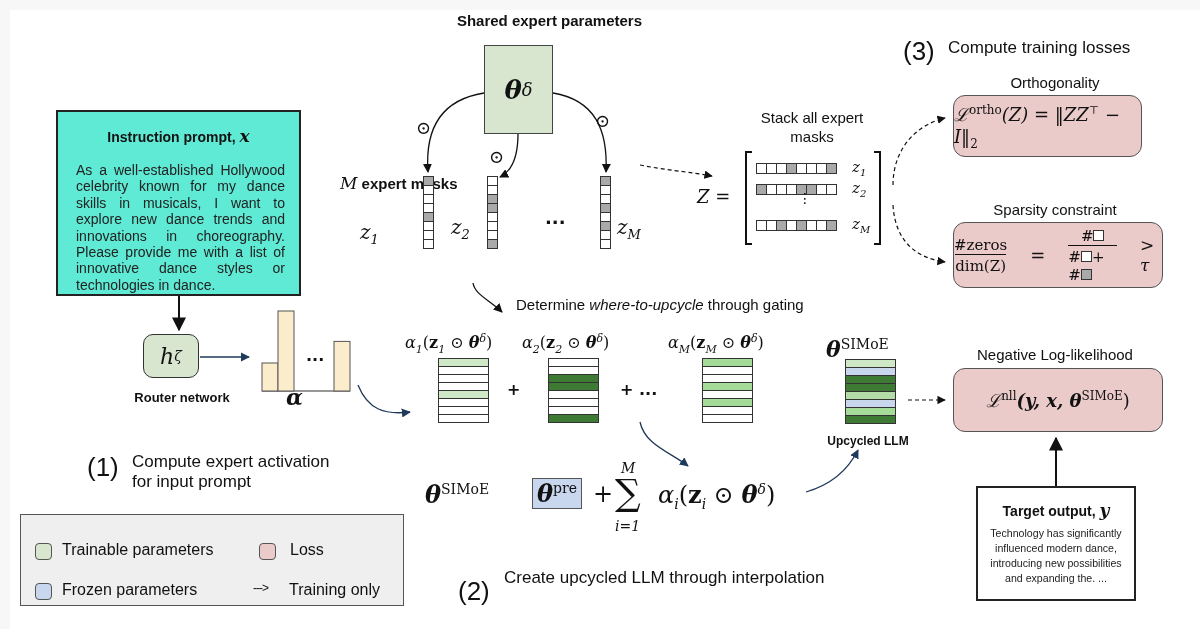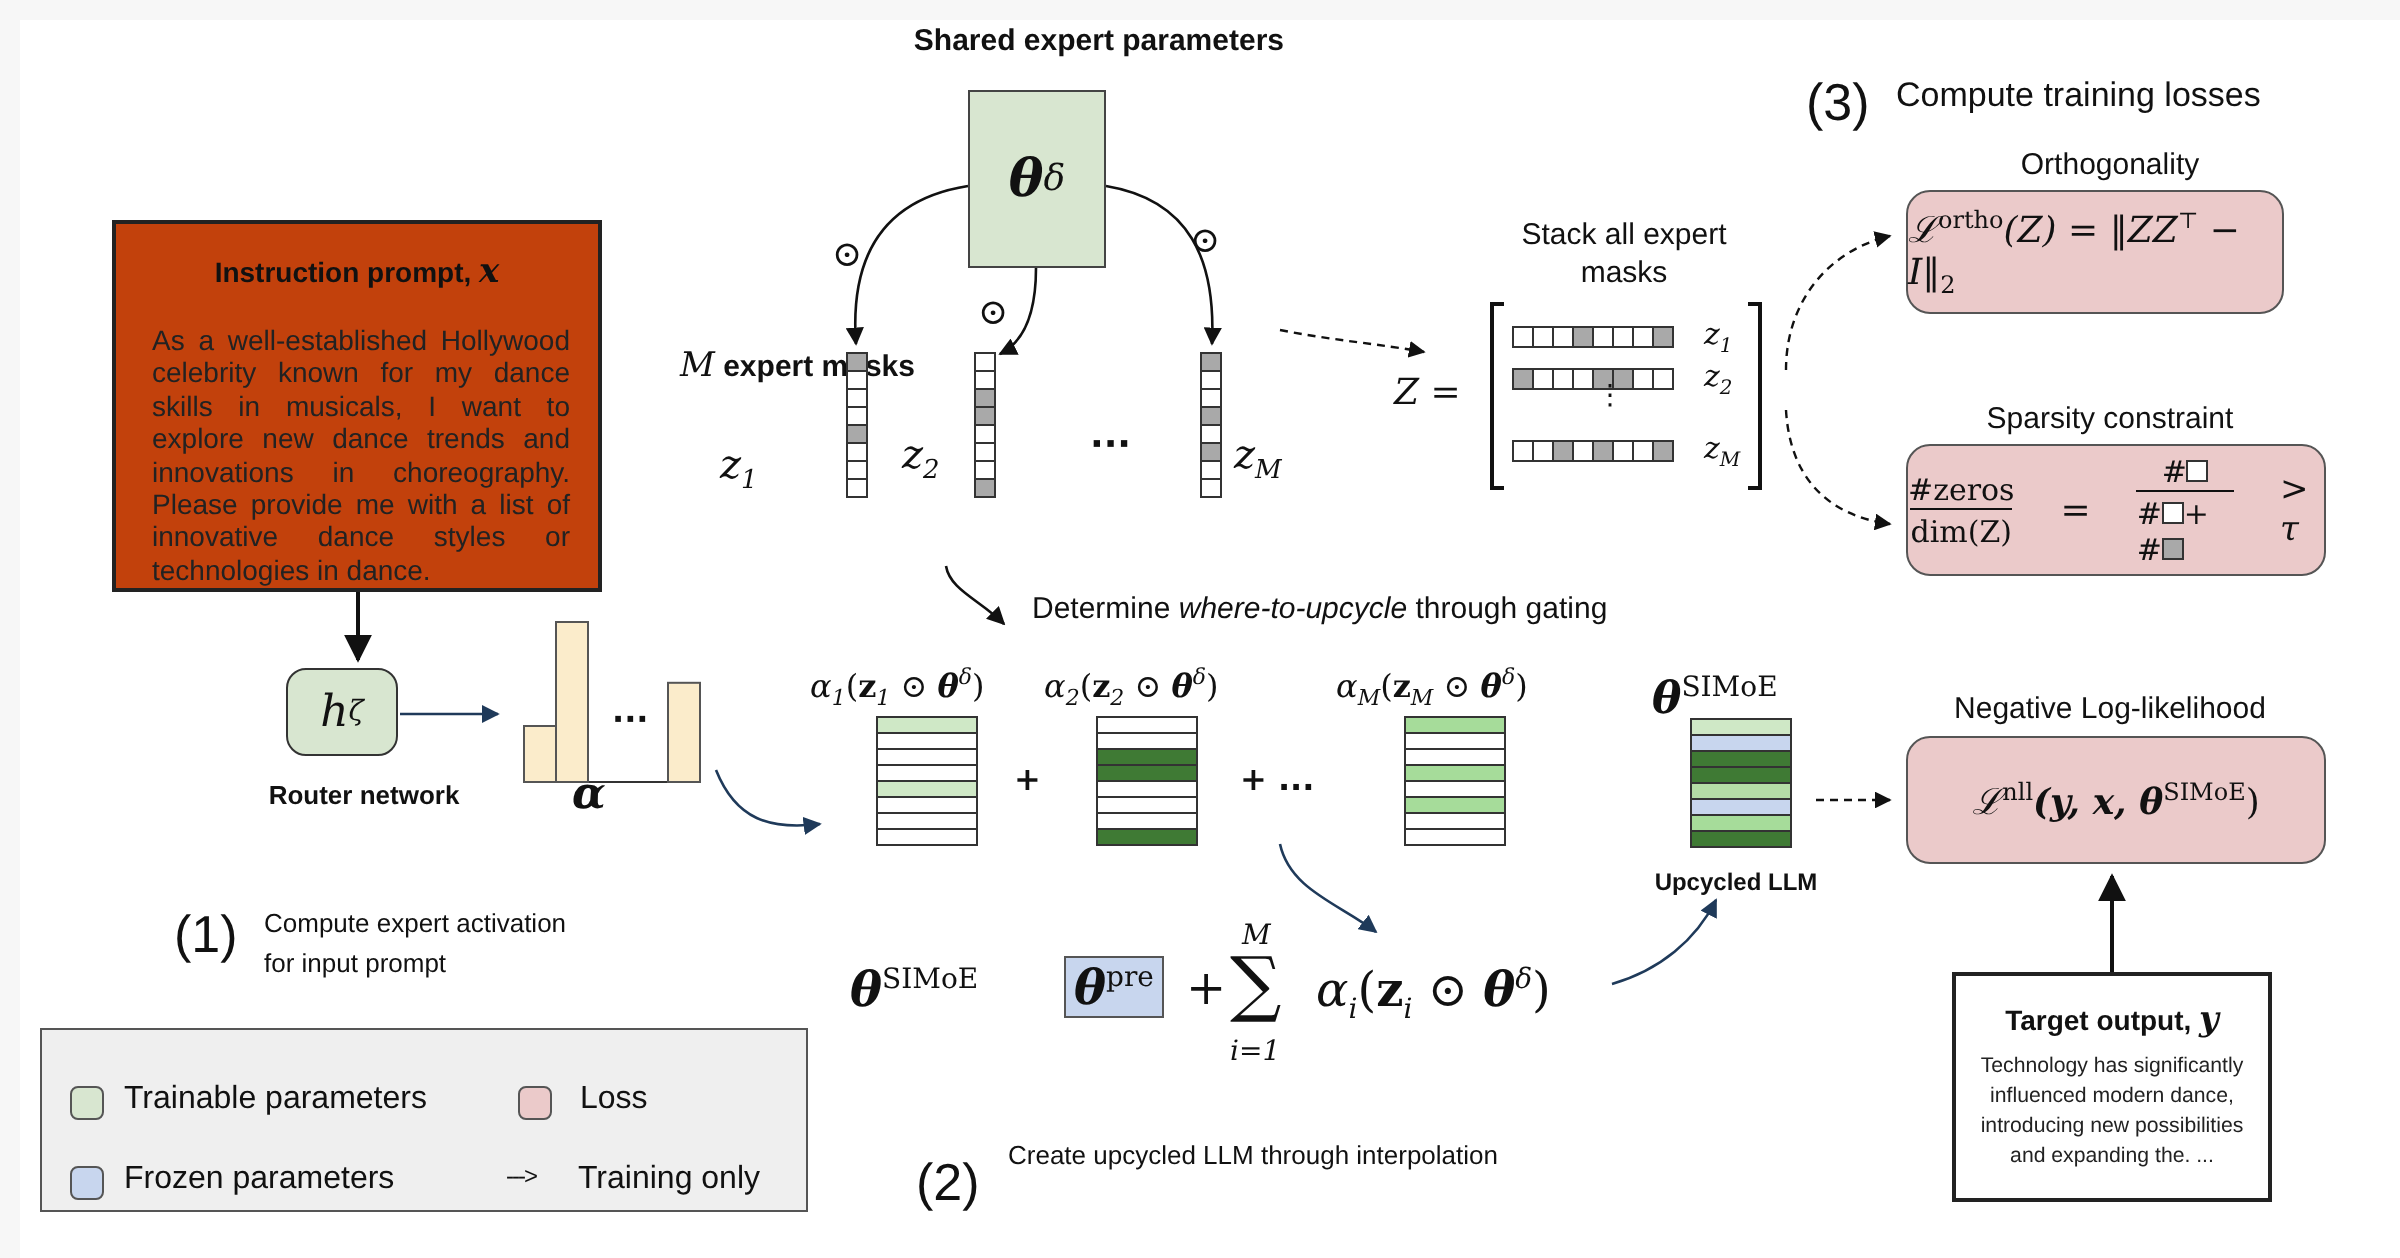--- a/index.html
+++ b/index.html
@@ -5,21 +5,21 @@
   html, body { margin:0; padding:0; }
   body { width:1200px; height:629px; background:#f7f7f7; position:relative; overflow:hidden;
          font-family:"DejaVu Sans", sans-serif; color:#111; }
   #canvas { position:absolute; left:10px; top:10px; width:1190px; height:619px; background:#ffffff; }
   .abs { position:absolute; }
   .serif { font-family:"DejaVu Serif", "Liberation Serif", serif; }
   .bold { font-weight:bold; }
   .it { font-style:italic; }
 
   
-  #prompt-box { left:56px; top:110px; width:245px; height:186px; border:2px solid #222; background:#c2410c; box-sizing:border-box; }
+  #prompt-box { left:56px; top:110px; width:245px; height:186px; border:2px solid #222; background:#5eead4; box-sizing:border-box; }
   #prompt-title { position:absolute; top:14px; left:0; width:100%; text-align:center; font-family:"Liberation Sans", sans-serif; font-weight:bold; font-size:14px; }
   #prompt-text { position:absolute; top:50px; left:18px; right:14px; font-family:"Liberation Sans", sans-serif; font-size:14px; line-height:16.4px; text-align:justify; color:#222; }
 
   
   #router { left:143px; top:334px; width:56px; height:44px; border:1.5px solid #333; border-radius:10px; background:#d8e6d0; box-sizing:border-box; display:flex; align-items:center; justify-content:center; font-size:22px; font-style:italic; }
   #router-label { left:112px; top:390px; width:140px; text-align:center; font-family:"Liberation Sans", sans-serif; font-weight:bold; font-size:13px; }
   #alpha-label { left:286px; top:384px; font-size:22px; font-weight:bold; font-style:italic; }
 
   
   #shared-title { left:382px; top:12px; width:260px; text-align:right; font-family:"Liberation Sans", sans-serif; font-weight:bold; font-size:15px; }
@@ -41,21 +41,21 @@
 
   #legend { left:20px; top:514px; width:384px; height:92px; border:1.5px solid #555; background:#efefef; box-sizing:border-box; }
   .swatch { position:absolute; width:17px; height:17px; border:1.5px solid #555; border-radius:4px; box-sizing:border-box; }
   .legend-text { position:absolute; font-family:"Liberation Sans", sans-serif; font-size:16px; }
 
   #target-box { left:976px; top:486px; width:160px; height:115px; border:2px solid #222; background:#fff; box-sizing:border-box; }
   #target-title { position:absolute; top:12px; width:100%; text-align:center; font-family:"Liberation Sans", sans-serif; font-weight:bold; font-size:14px; }
   #target-text { position:absolute; top:38px; left:4px; right:4px; text-align:center; font-family:"Liberation Sans", sans-serif; font-size:10.6px; line-height:15px; color:#222; }
 
   .step-num { position:absolute; font-family:"Liberation Sans", sans-serif; font-size:26px; }
-  .step-text { position:absolute; font-family:"Liberation Sans", sans-serif; font-size:13px; line-height:20px; }
+  .step-text { position:absolute; font-family:"Liberation Sans", sans-serif; font-size:17px; line-height:20px; }
 
   svg#arrows { position:absolute; left:0; top:0; width:1200px; height:629px; pointer-events:none; }
 </style>
 </head>
 <body>
 
 <div id="canvas"></div>
 
 <svg id="arrows">
   <defs>

